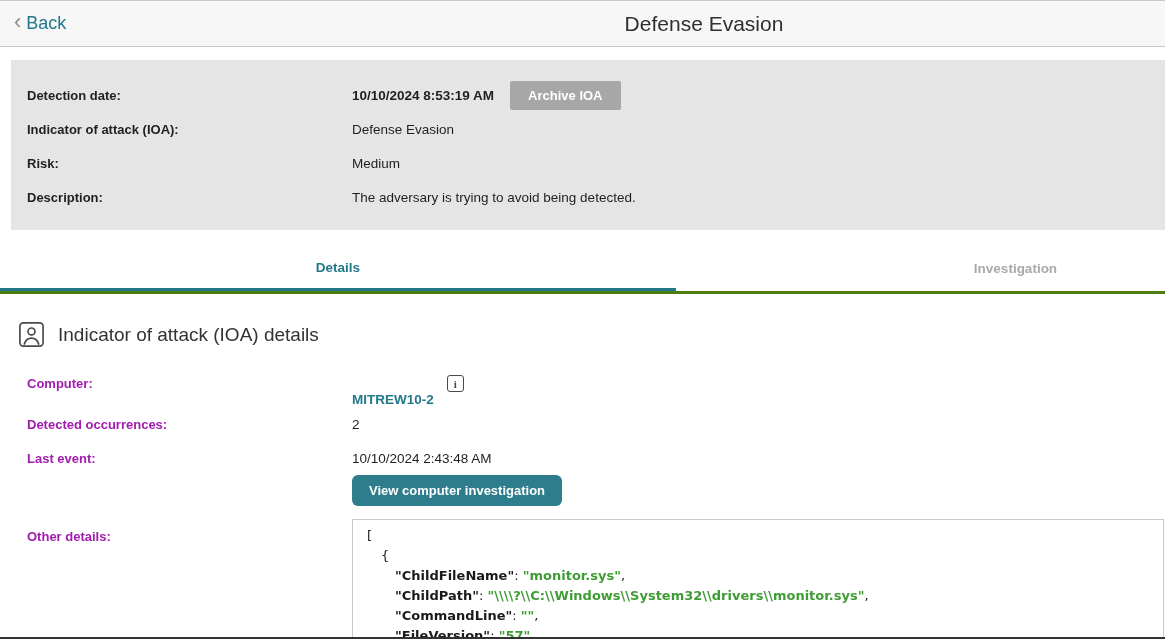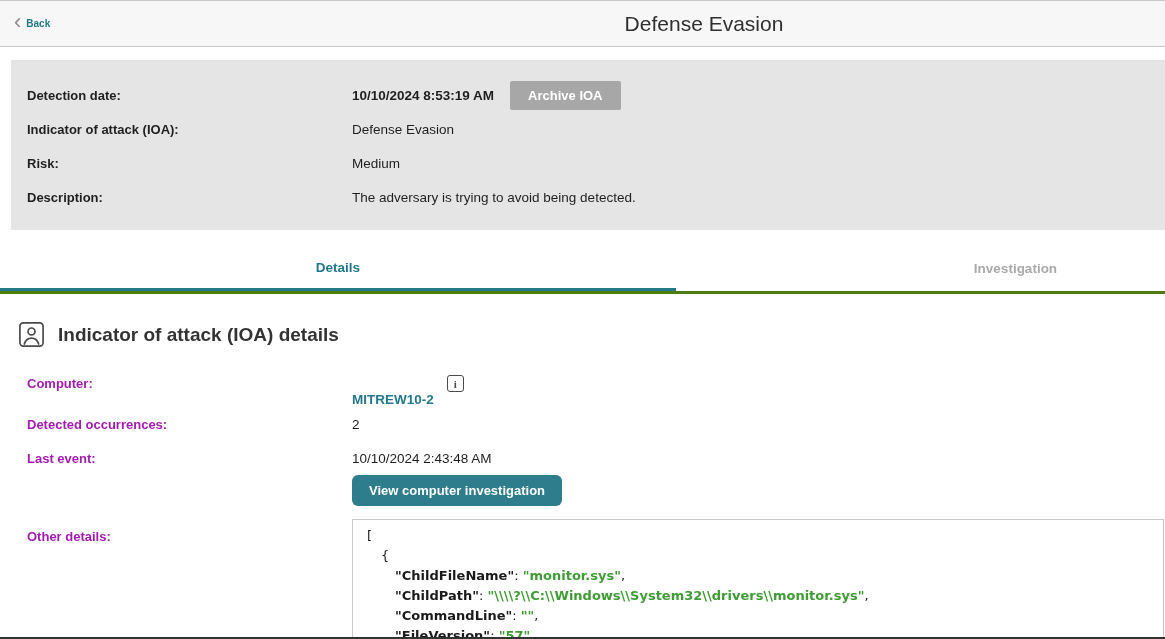--- a/index.html
+++ b/index.html
@@ -19,21 +19,21 @@
     border-top: 1px solid #c9c9c9;
     border-bottom: 1px solid #c9c9c9;
     display: flex; align-items: center;
     position: relative;
   }
   .back {
     display: flex; align-items: center; gap: 5px;
     margin-left: 14px; cursor: pointer; text-decoration: none;
   }
   .back .chev { color: #8d8d8d; font-size: 22px; line-height: 1; font-weight: 400; margin-top: -3px; }
-  .back .back-label { color: #23798a; font-weight: bold; font-size: 10px; }
+  .back .back-label { color: #23798a; font-weight: normal; font-size: 18px; }
   .page-title {
     position: absolute; left: 704px; transform: translateX(-50%);
     margin: 0; font-size: 21px; font-weight: 400; color: #2f2f2f; white-space: nowrap;
   }
 
   
   .summary {
     margin: 13px 0 0 11px;
     background: #e5e5e5;
     padding: 18px 16px 16px 16px;
@@ -68,21 +68,21 @@
   .tab.inactive {
     flex: 1; color: #a9a9a9;
     padding-left: 190px;
   }
 
   
   .section-head {
     display: flex; align-items: center; gap: 13px;
     margin: 27px 0 0 18px;
   }
-  .section-head h2 { margin: 0; font-size: 19px; font-weight: 700; color: #333; }
+  .section-head h2 { margin: 0; font-size: 19px; font-weight: 400; color: #333; }
   .user-icon { display: inline-flex; }
 
   .detail-rows { margin-top: 12px; }
   .drow { display: flex; align-items: center; min-height: 34px; margin-left: 27px; }
   .drow.top-align { align-items: flex-start; }
   .dlabel { width: 325px; font-weight: bold; color: #a21caf; }
   .drow.top-align .dlabel { padding-top: 10px; }
   .dvalue { font-size: 13.5px; color: #1f1f1f; display: flex; align-items: center; }
 
   .computer-link { color: #23798a; font-weight: bold; text-decoration: none; cursor: pointer; font-size: 13.5px; margin-top: 32px; }

